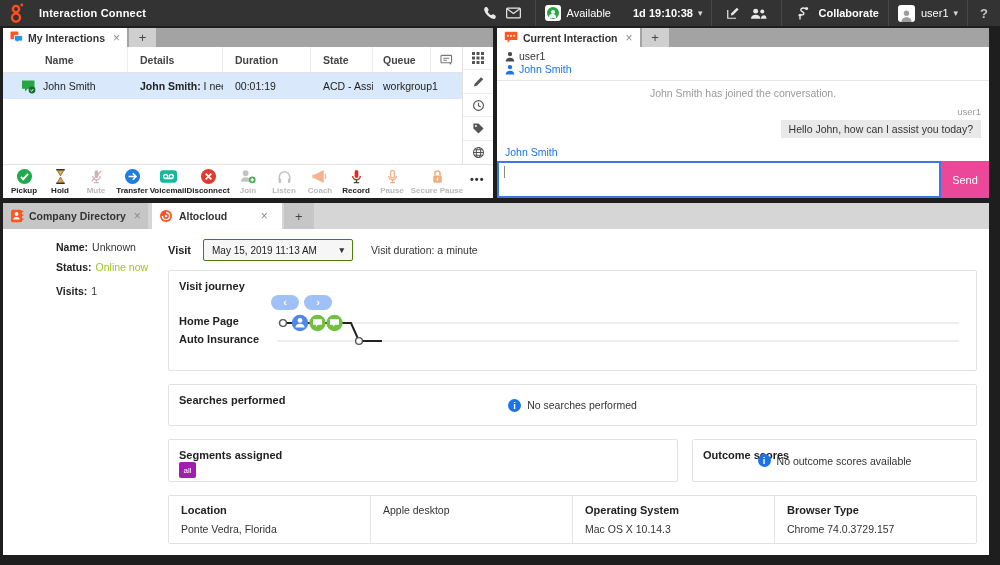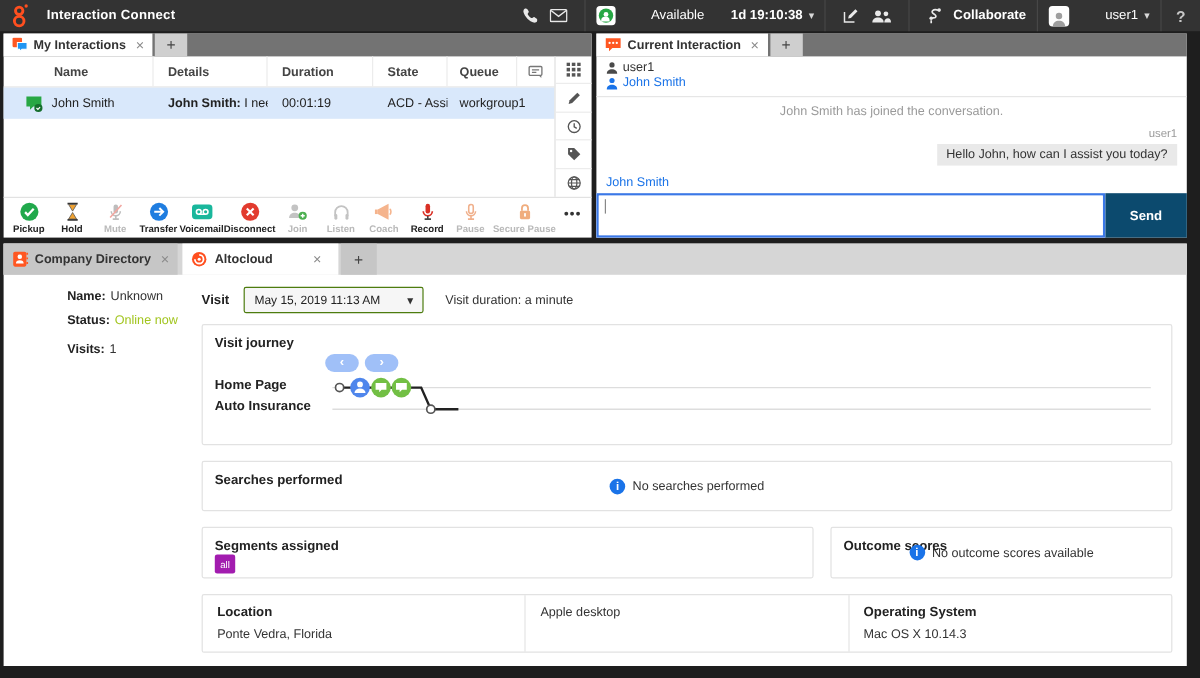--- a/index.html
+++ b/index.html
@@ -16,29 +16,29 @@
   .topbar .logo { margin:0 0 0 8px; }
   .topbar .app-title { font-size:11px; font-weight:bold; margin-left:14px; letter-spacing:.2px; }
   .tb-right { margin-left:auto; display:flex; align-items:center; height:26px; }
   .tb-sep { width:1px; height:26px; background:#474747; margin:0 9px; }
   .tb-ic { margin:0 5px; display:flex; align-items:center; cursor:pointer; }
   .status-box { width:16px; height:16px; background:#fff; border-radius:3px;
     display:flex; align-items:center; justify-content:center; margin-right:6px; }
   .status-dot { width:12px; height:12px; border-radius:50%; background:#27a744; position:relative; }
   .status-dot::before { content:""; position:absolute; left:4px; top:2.5px; width:4px; height:4px; border-radius:50%; background:#fff; }
   .status-dot::after { content:""; position:absolute; left:2.5px; top:6.5px; width:7px; height:4px; border-radius:3px 3px 0 0; background:#fff; }
-  .tb-text { font-size:11px;margin-left:24px; }
+  .tb-text { font-size:11px; }
   .tb-timer { font-size:11px; font-weight:bold; margin-left:22px; }
   .chev { font-size:9px; color:#d8d8d8; margin-left:5px; }
   .avatar-box { width:17px; height:17px; background:#fdfdfd; border-radius:3px; display:flex; align-items:flex-end; justify-content:center; overflow:hidden; margin-right:6px; }
   .help-q { font-size:13px; font-weight:bold; color:#c7c7c7; margin:0 12px 0 3px; cursor:pointer; }
 
   
   .panel { position:absolute; background:#fff; display:flex; flex-direction:column; }
-  .tabstrip { height:19px; background:#737373; display:flex; align-items:stretch; flex:none; }
+  .tabstrip { height:19px; background:#a3a3a3; display:flex; align-items:stretch; flex:none; }
   .tab { display:flex; align-items:center; gap:5px; padding:0 7px; font-size:10.5px; font-weight:bold; color:#333; cursor:pointer; }
   .tab.active { background:#fff; }
   .tab.inactive { background:#c6c6c6; }
   .tab .x { color:#8a8a8a; font-weight:normal; font-size:12px; margin-left:3px; cursor:pointer; }
   .plus-tab { width:27px; background:#cfcfcf; margin-left:2px; display:flex; align-items:center; justify-content:center;
     font-size:13px; color:#444; cursor:pointer; }
 
   
   #left-panel { left:3px; top:28px; width:490px; height:170px; }
   .lp-body { flex:1; display:flex; min-height:0; }
@@ -78,21 +78,21 @@
   .sysmsg { text-align:center; color:#9a9a9a; margin-top:4px; }
   .agent-block { text-align:right; }
   .sender-lbl { color:#9a9a9a; font-size:9.5px; margin:7px 0 3px; }
   .bubble { display:inline-block; background:#e9e9e9; color:#333; padding:3px 8px; }
   .cust-name { color:#1a73e8; margin:8px 0 4px; }
   .chat-input { height:37px; display:flex; flex:none; }
   .cta-wrap { flex:1; border:2px solid #3b78e7; background:#fff; position:relative; }
   .cta-wrap textarea { width:100%; height:100%; border:none; outline:none; resize:none;
     font-family:"Liberation Sans",sans-serif; font-size:11px; padding:2px 4px; }
   .caret { position:absolute; left:5px; top:3px; width:1px; height:12px; background:#888; }
-  .send-btn { width:68px; background:#0c4a6e; color:#fff; border:none; font-weight:bold; font-size:11px;
+  .send-btn { width:48px; background:#ec4899; color:#fff; border:none; font-weight:normal; font-size:11px;
     font-family:"Liberation Sans",sans-serif; cursor:pointer; }
 
   
   #bottom-panel { left:3px; top:203px; width:986px; height:352px; }
   #bottom-panel .tabstrip { height:26px; background:#d6d6d6; }
   #bottom-panel .tab { font-size:10.5px; }
   #bottom-panel .plus-tab { background:#c6c6c6; width:30px; }
   .bp-body { flex:1; display:flex; min-height:0; }
   .bp-side { width:165px; padding:12px 10px; font-size:10.5px; flex:none; }
   .kv { margin-bottom:8px; color:#333;padding-left:43px; }
@@ -557,16 +557,20 @@
           <div class="dlabel">Location</div>
           <div class="dvalue">Ponte Vedra, Florida</div>
         </div>
         <div class="dcol">
           <div class="dvalue">Apple desktop</div>
         </div>
         <div class="dcol">
           <div class="dlabel">Operating System</div>
           <div class="dvalue">Mac OS X 10.14.3</div>
         </div>
+        <div class="dcol">
+          <div class="dlabel">Browser Type</div>
+          <div class="dvalue">Chrome 74.0.3729.157</div>
+        </div>
       </div>
     </div>
   </div>
 </div>
 
 </body></html>

